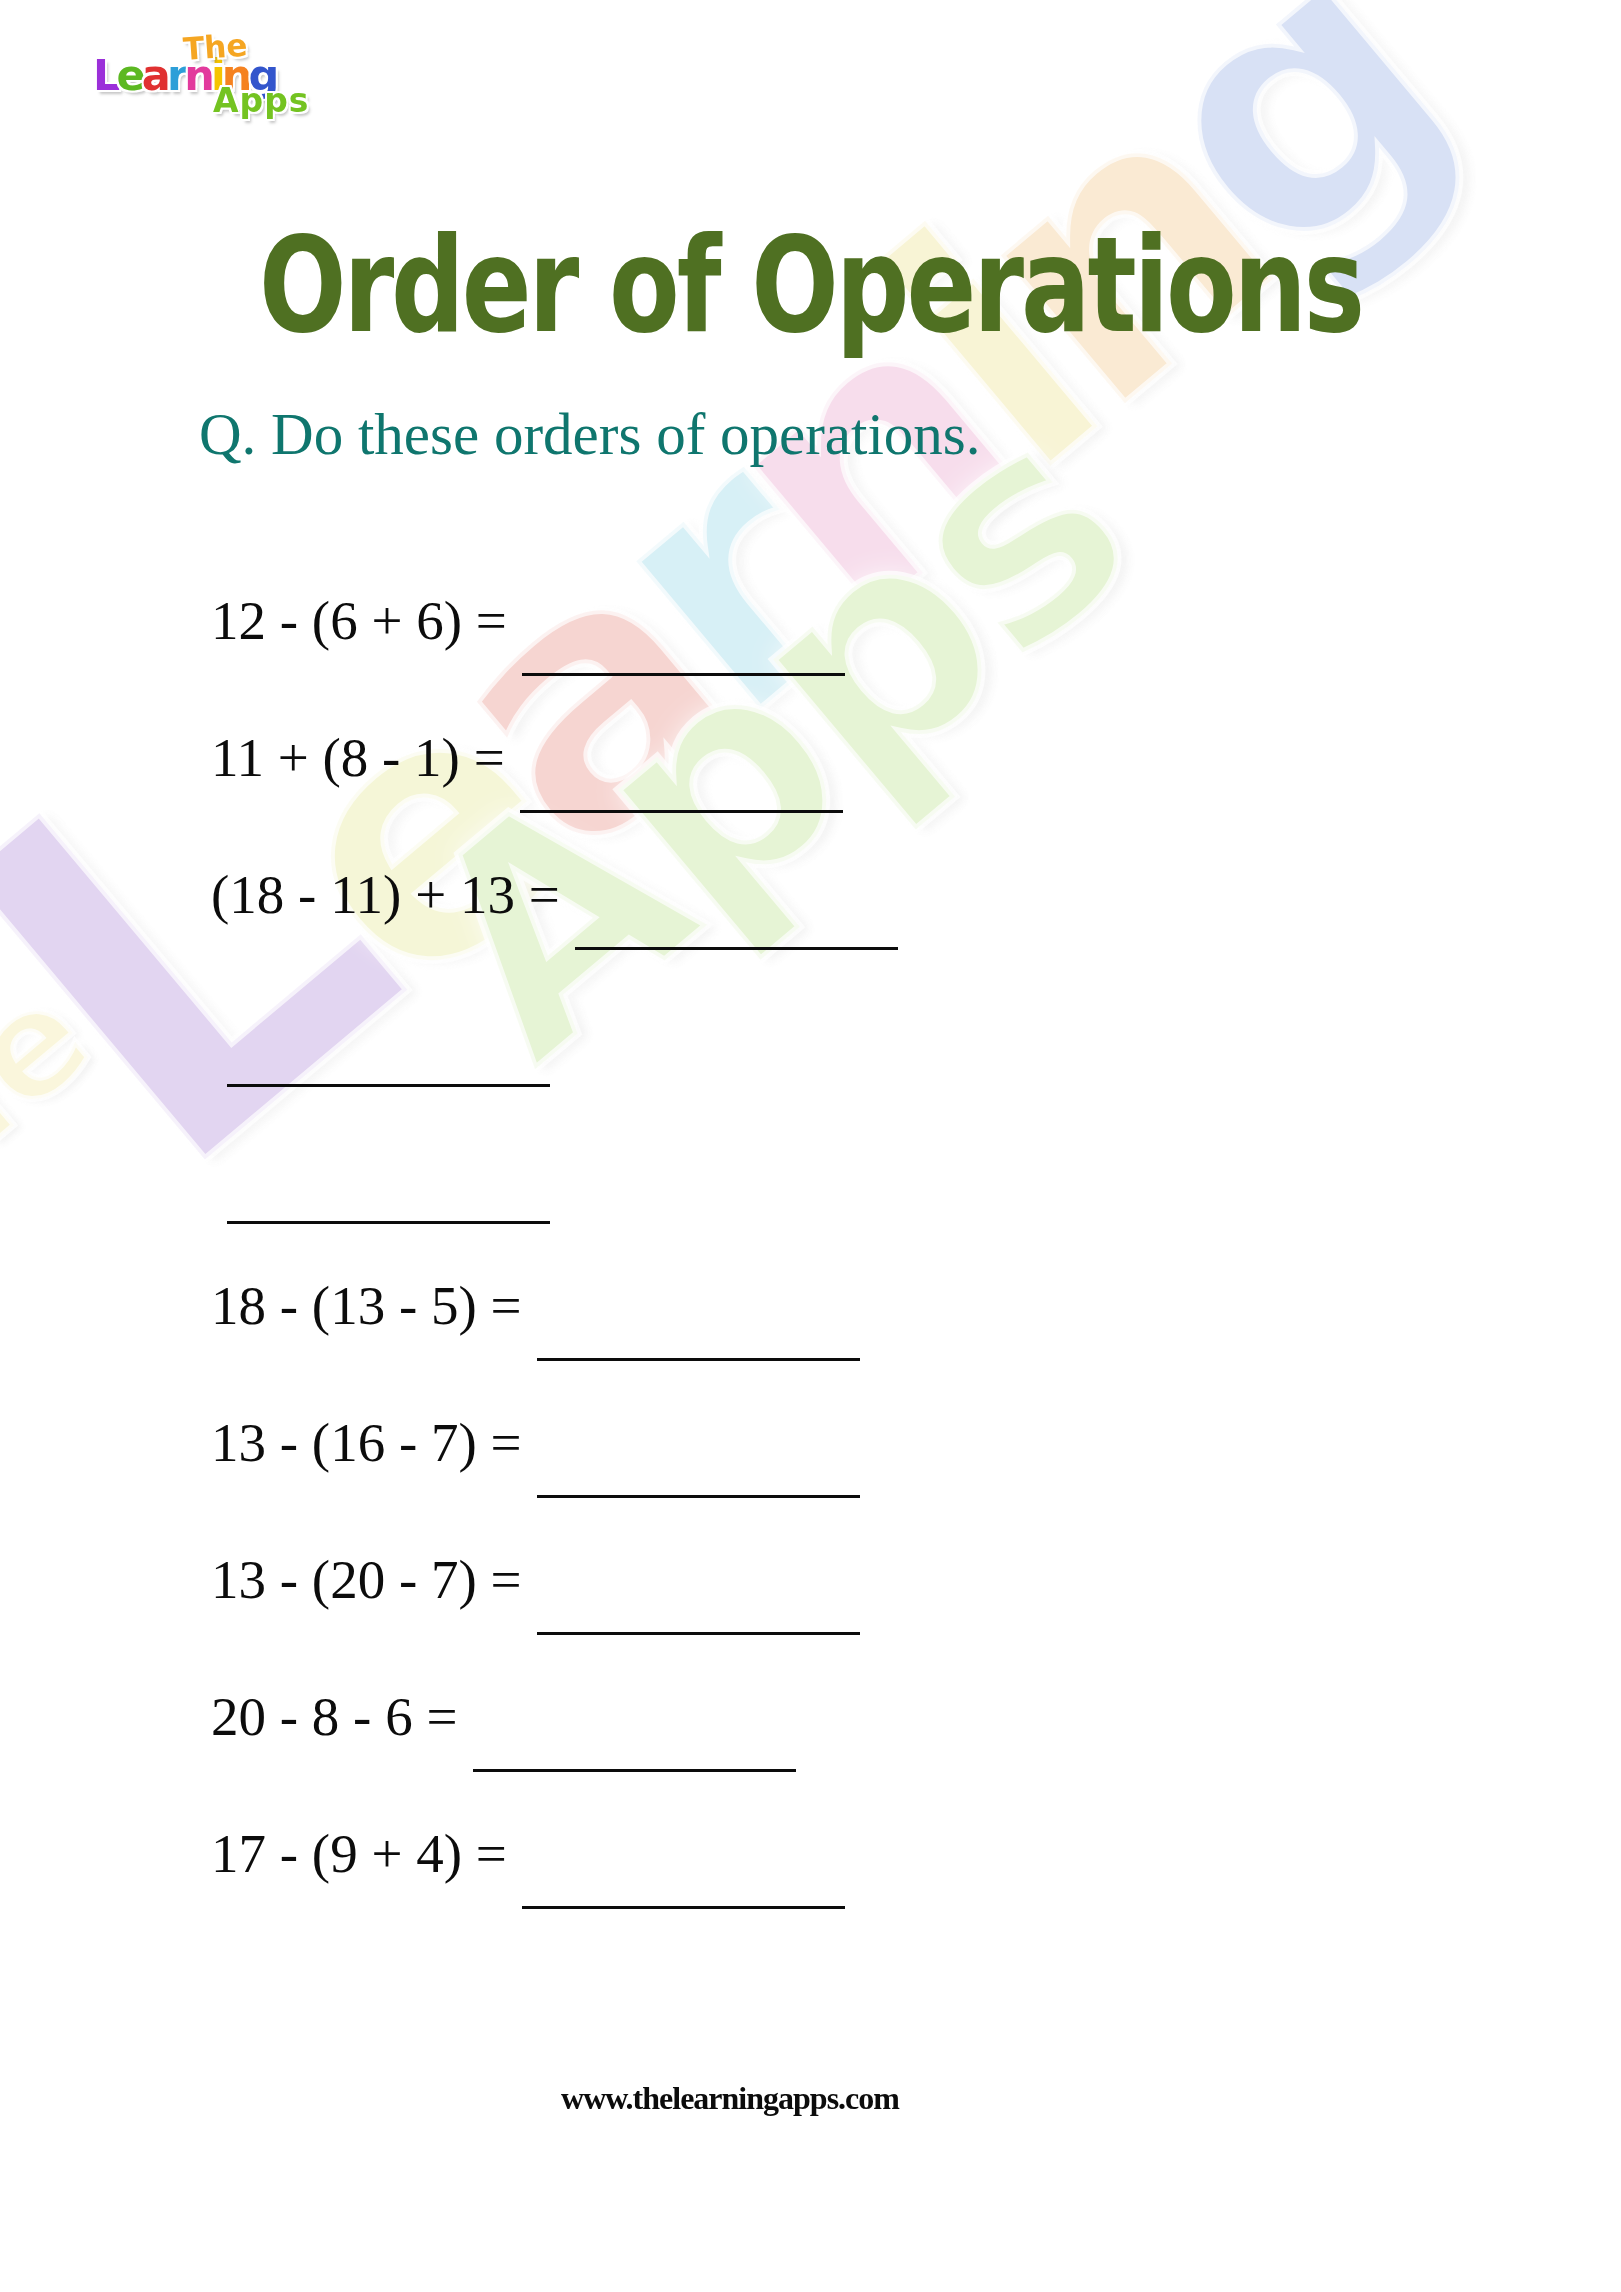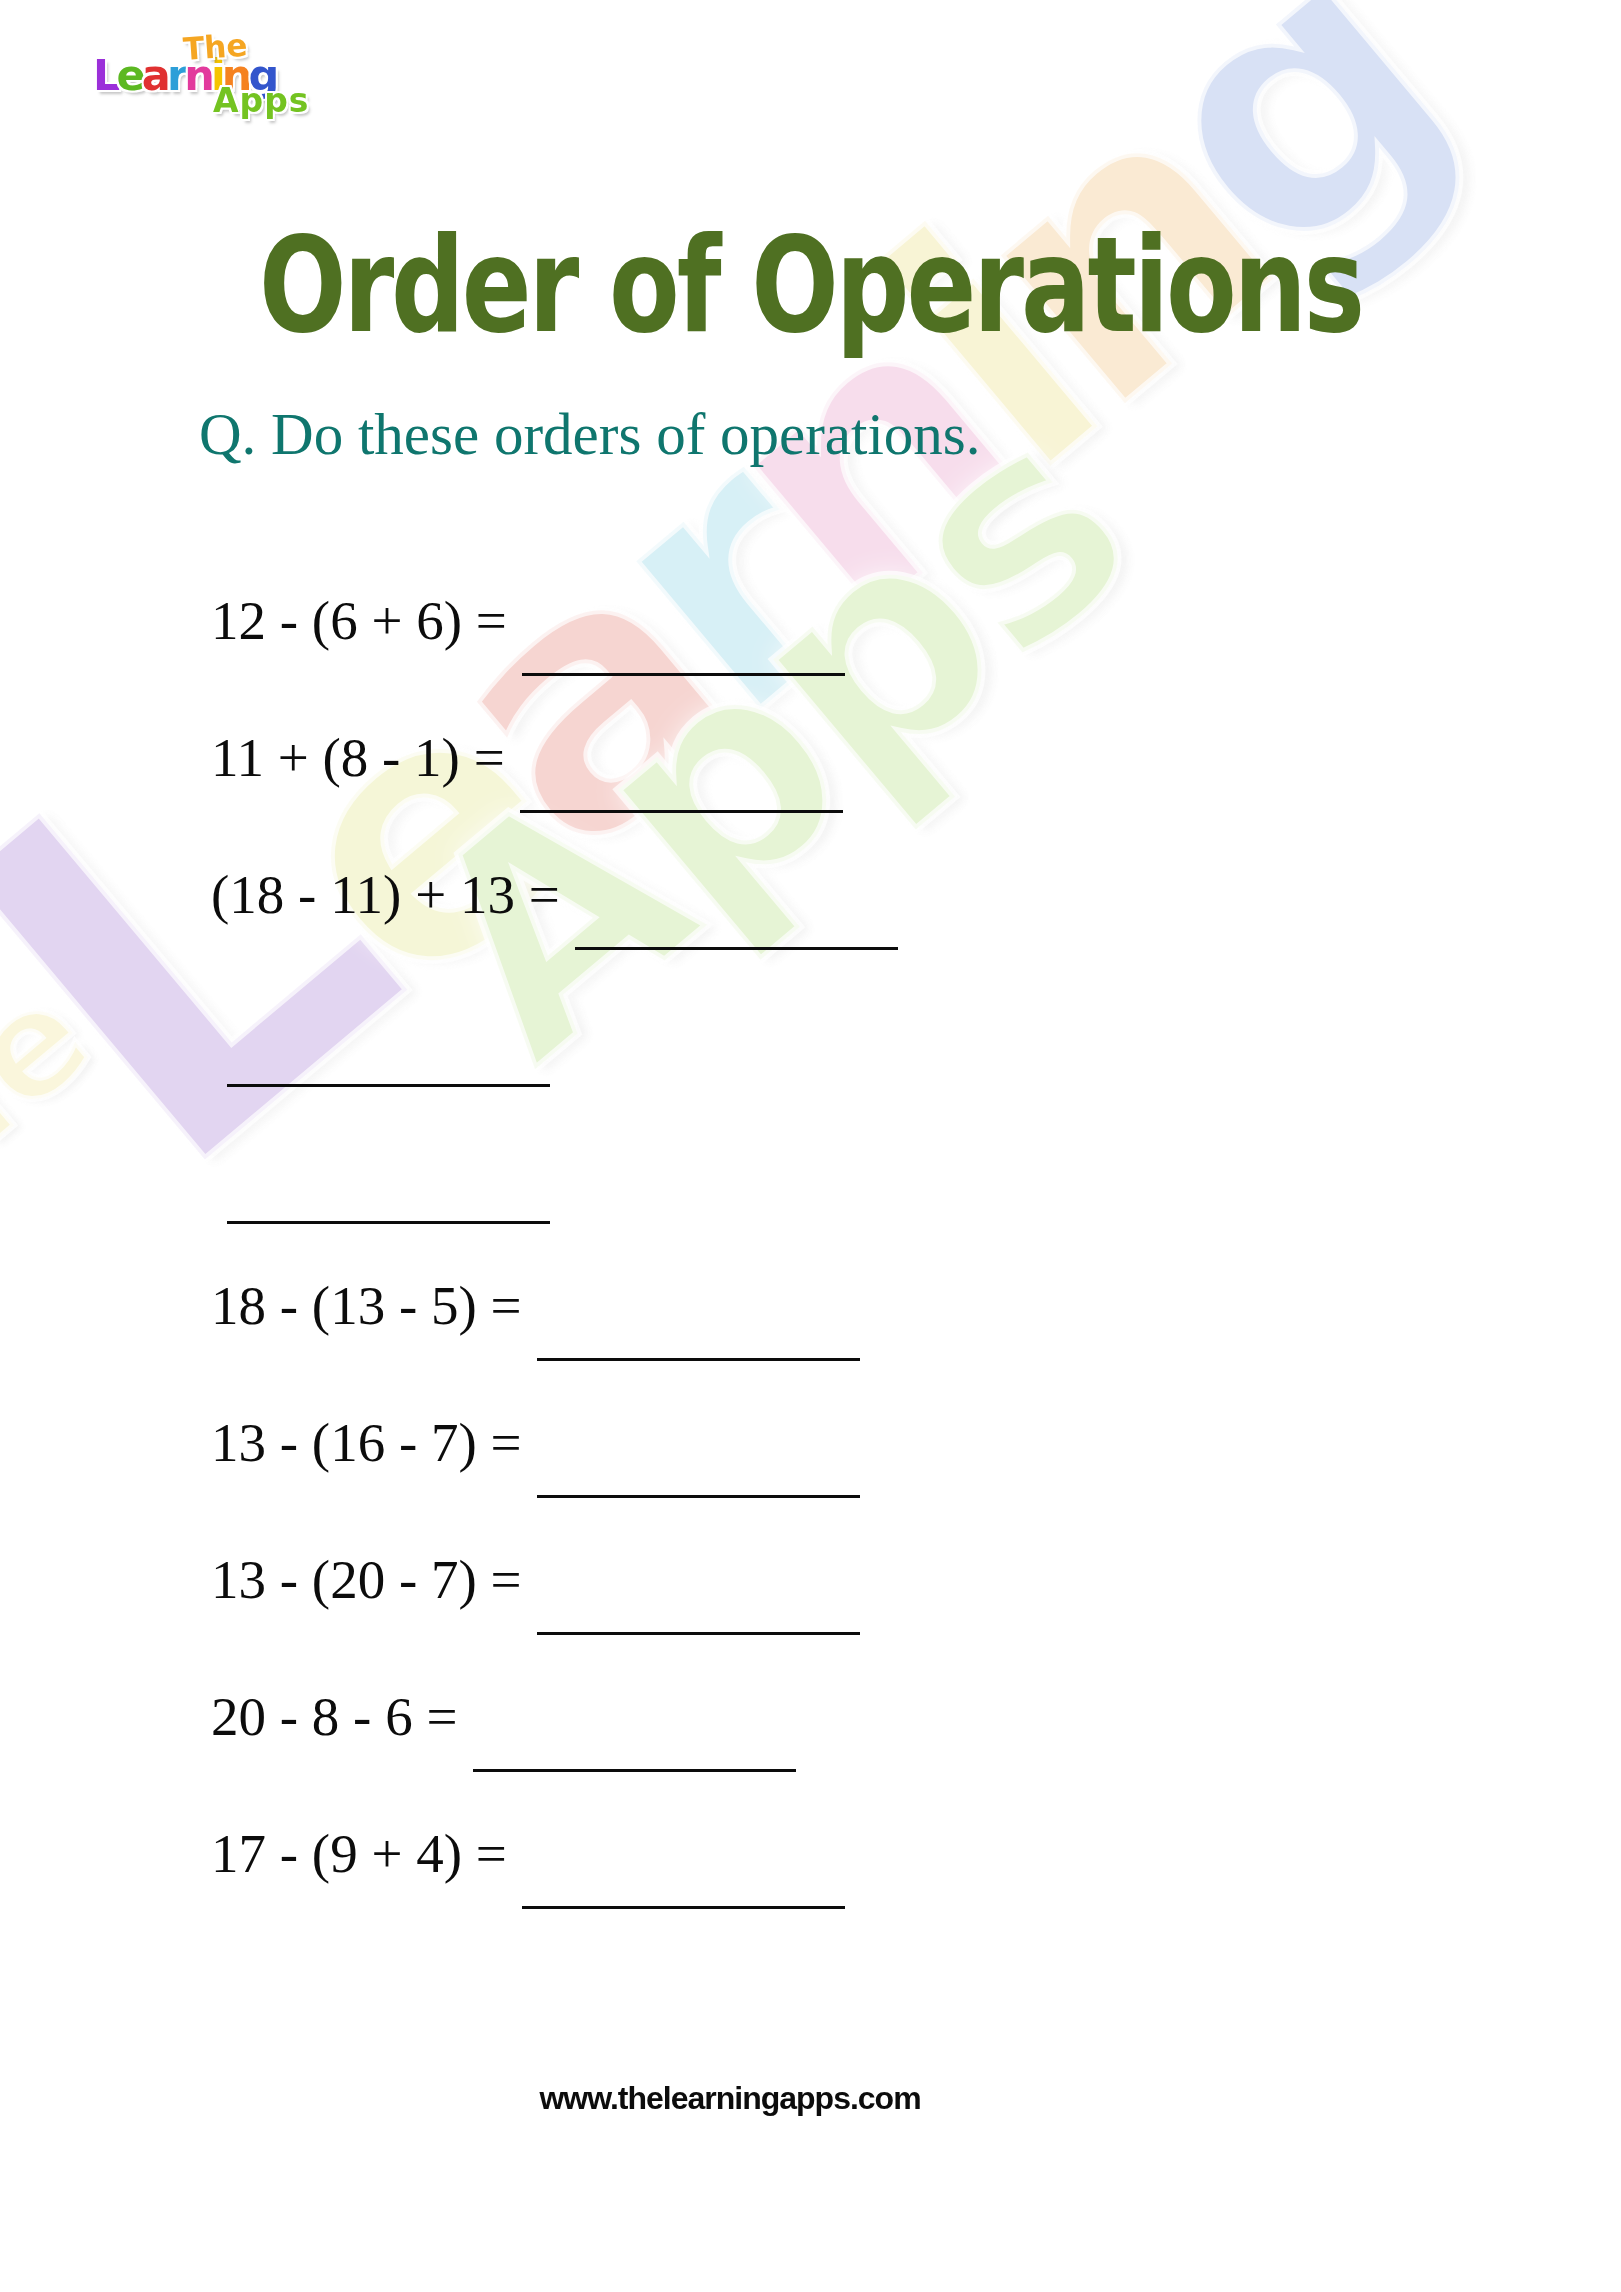--- a/index.html
+++ b/index.html
@@ -71,21 +71,21 @@
   .blank {
     display:inline-block; width:323px; height:9.8px;
     border-bottom:3.9px solid #0c0c0c;
     margin-left:15.7px; position:relative; top:23.5px;
   }
 
   
   .footer {
     position:absolute; left:0; top:2080px; width:1460px; z-index:1;
     text-align:center;
-    font-family:Liberation Sans, sans-serif; font-weight:bold;
+    font-family:Liberation Serif, serif; font-weight:bold;
     font-size:32px; color:#0c0c0c; letter-spacing:-1px;
   }
 </style>
 </head>
 <body>
 
 <div class="page">
 
   <div class="watermark">
     <div class="wm-line1">

